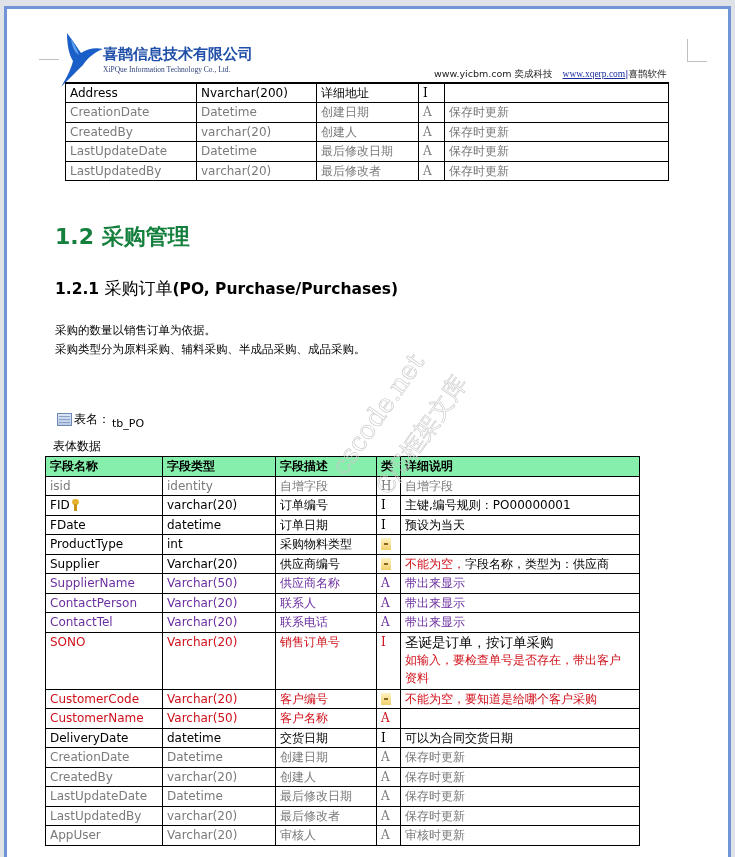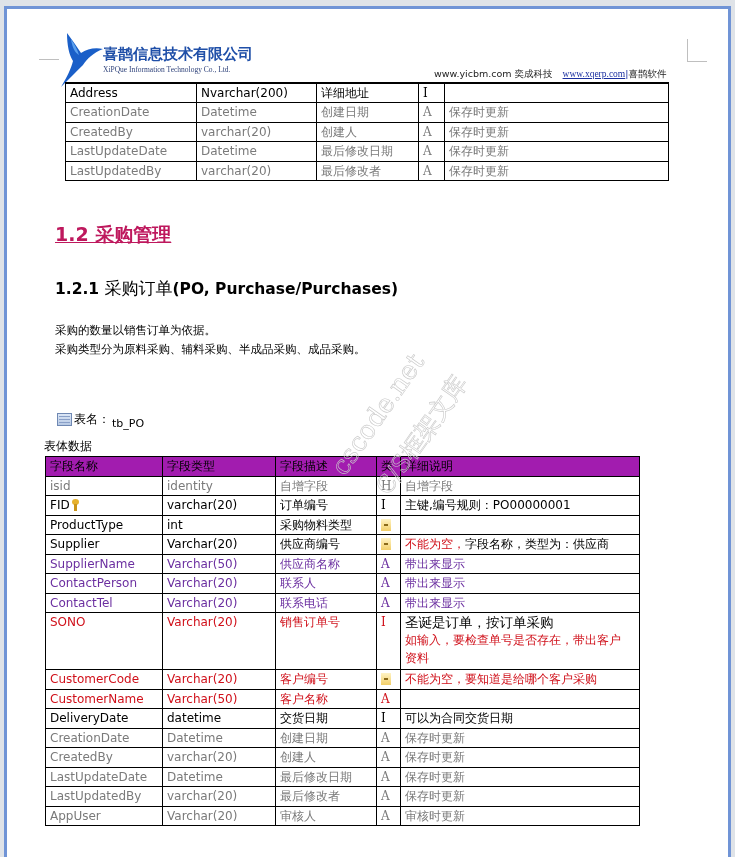--- a/index.html
+++ b/index.html
@@ -34,38 +34,38 @@
   .t1 { left: 58px; top: 73px; width: 603px; }
   .t1 tr:first-child td { border-top: 2px solid #000; }
 
   .c-gray { color: #7a7a7a; }
   .c-black { color: #000; }
   .c-purple { color: #6b2fa0; }
   .c-red { color: #d0101a; }
 
   .kind { text-align: left; font-family: "DejaVu Serif", serif; }
 
-  h2.sec { position: absolute; left: 48px; top: 213px; font-size: 19px; font-weight: bold; color: #be185d; text-decoration: underline; }
+  h2.sec { position: absolute; left: 48px; top: 213px; font-size: 22px; font-weight: bold; color: #15803d; }
   h3.sub { position: absolute; left: 48px; top: 268px; font-size: 15.5px; font-weight: bold; color: #000; white-space: nowrap; }
   h3.sub .cnserif { font-family: "DejaVu Serif", serif; font-weight: normal; font-size: 17px; }
 
   .para { position: absolute; left: 48px; font-size: 11.5px; color: #000; white-space: nowrap; }
   .p1 { top: 314px; }
   .p2 { top: 333px; }
 
   .tname { position: absolute; left: 50px; top: 400px; font-size: 12px; color: #000; white-space: nowrap; display: flex; align-items: center; }
   .tname-icon { width: 15px; height: 13px; border: 1px solid #6f88b3; background: linear-gradient(#dce7f6, #b7c9e4); margin-right: 2px; position: relative; }
   .tname-icon::before { content: ""; position: absolute; left: 1px; right: 1px; top: 2px; height: 1px; background: #8aa0c8; box-shadow: 0 3px 0 #8aa0c8, 0 6px 0 #8aa0c8; }
   .tname .val { font-size: 11px; margin-left: 2px; margin-top: 8px; }
 
-  .tbody-label { position: absolute; left: 37px; top: 429px; font-size: 12px; color: #000; }
+  .tbody-label { position: absolute; left: 46px; top: 429px; font-size: 12px; color: #000; }
 
   .t2 { left: 38px; top: 447px; width: 594px; }
   .t2 td { height: 19.5px; }
-  .t2 tr.hdr td { background: #a21caf; color: #000; }
+  .t2 tr.hdr td { background: #86efac; color: #000; font-weight: bold; }
   .t2 tr.tall td { height: 57px; }
 
   .key-icon { display: inline-block; width: 8px; height: 12px; position: relative; vertical-align: -2px; margin-left: 1px; }
   .key-icon::before { content: ""; position: absolute; left: 1px; top: 0; width: 7px; height: 6px; border-radius: 50%; background: #e6b12c; }
   .key-icon::after { content: ""; position: absolute; left: 3px; top: 5px; width: 3px; height: 7px; background: #c99419; }
 
   .enum-icon { display: inline-block; width: 10px; height: 12px; background: linear-gradient(#fff3c4, #f2cf6a); vertical-align: -2px; position: relative; }
   .enum-icon::after { content: ""; position: absolute; left: 3px; top: 5px; width: 4px; height: 2px; background: #8a6a1a; }
 
   .big { font-size: 13.5px; color: #000; }
@@ -183,20 +183,27 @@
             <td><span>自增字段</span></td>
           </tr>
           <tr class="c-black">
             <td><span>FID</span><span class="key-icon"></span></td>
             <td>varchar(20)</td>
             <td>订单编号</td>
             <td class="kind">I</td>
             <td><span>主键,编号规则：PO00000001</span></td>
           </tr>
           <tr class="c-black">
+            <td><span>FDate</span></td>
+            <td>datetime</td>
+            <td>订单日期</td>
+            <td class="kind">I</td>
+            <td><span>预设为当天</span></td>
+          </tr>
+          <tr class="c-black">
             <td><span>ProductType</span></td>
             <td>int</td>
             <td>采购物料类型</td>
             <td class="kind"><span class="enum-icon"></span></td>
             <td><span></span></td>
           </tr>
           <tr class="c-black">
             <td><span>Supplier</span></td>
             <td>Varchar(20)</td>
             <td>供应商编号</td>

